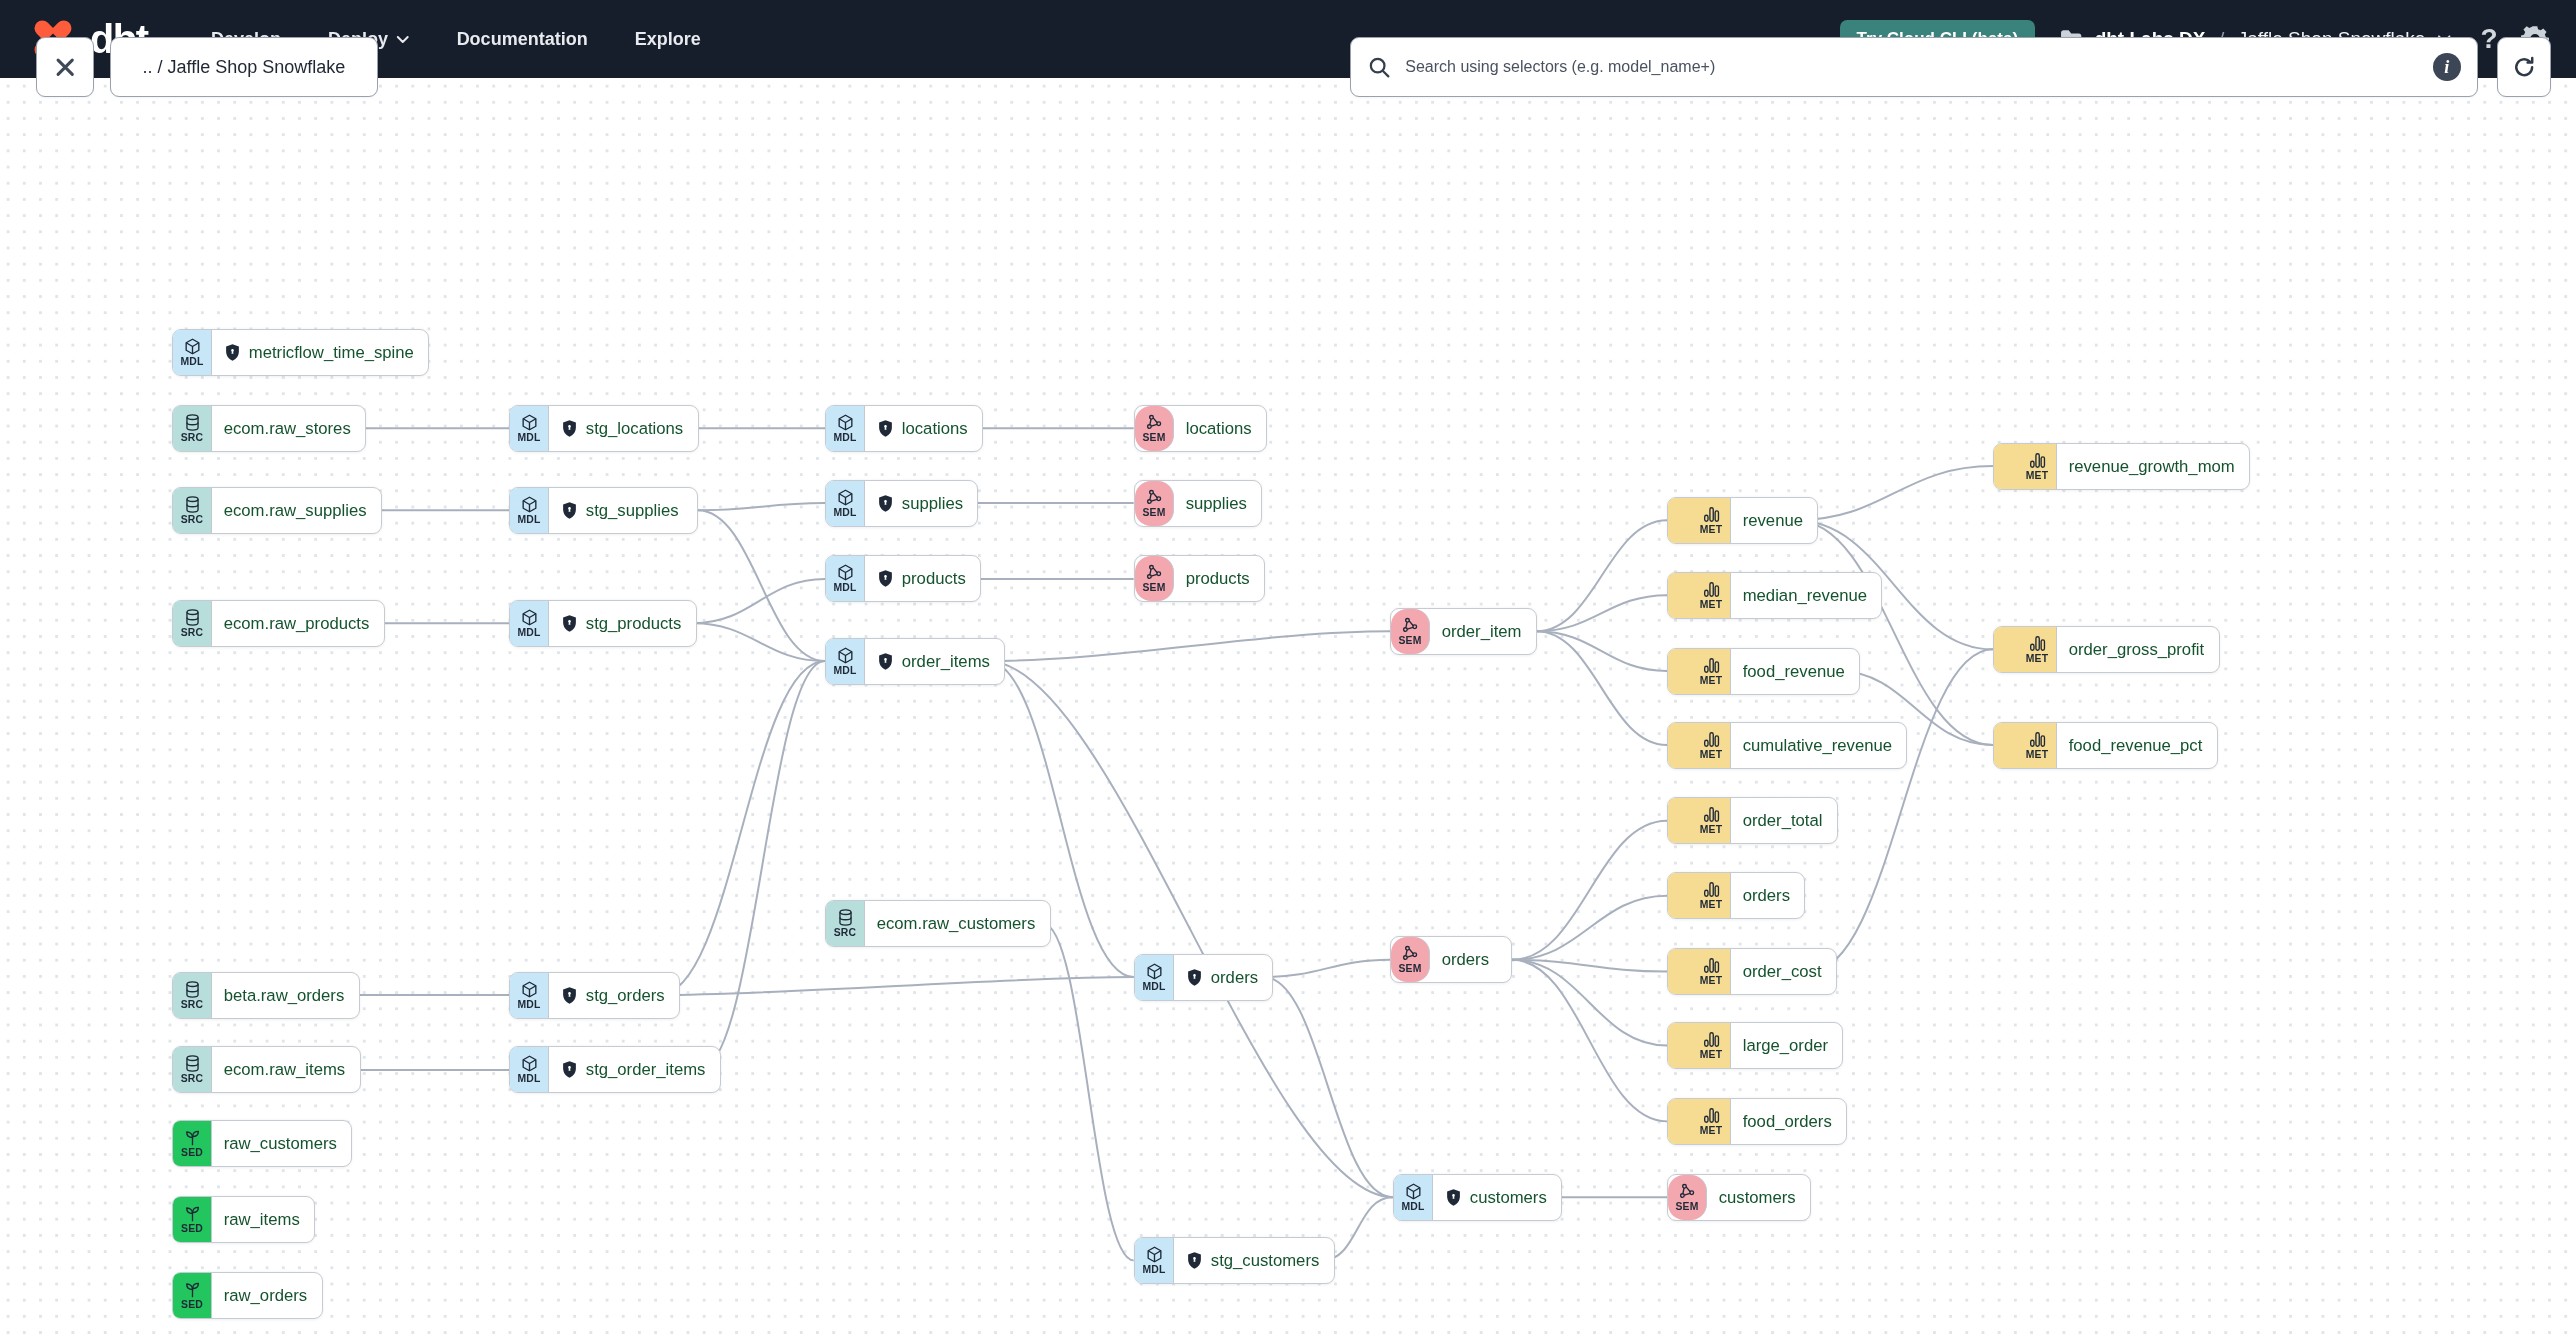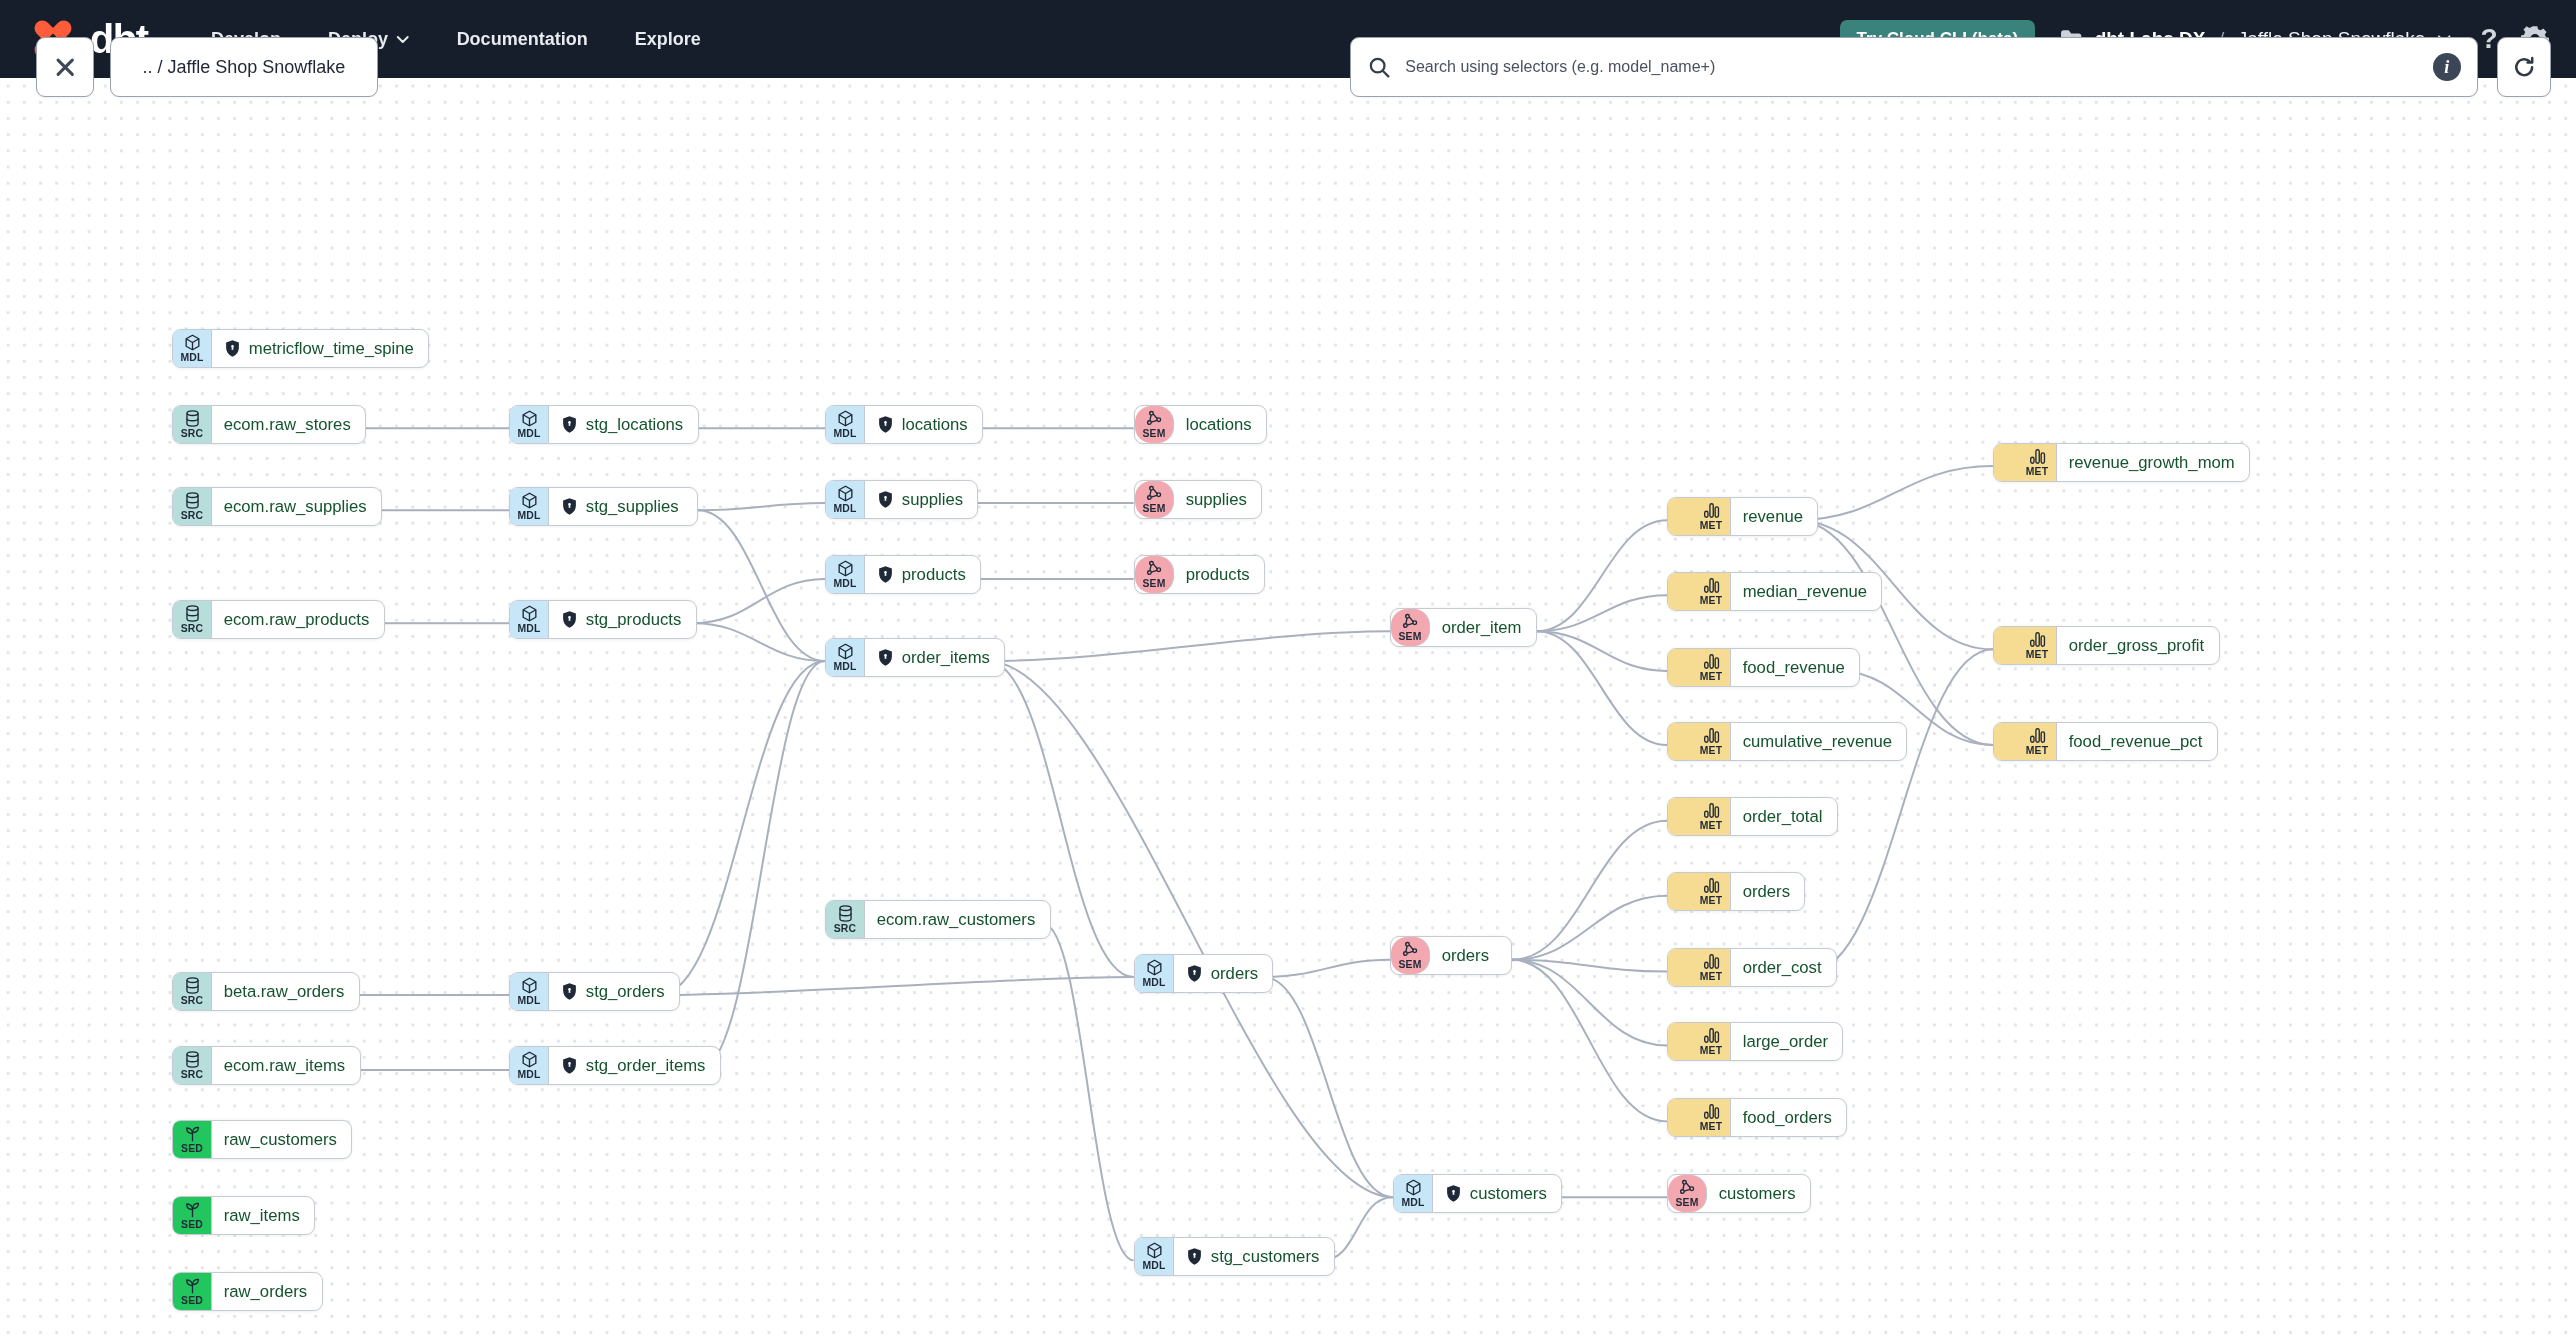--- a/index.html
+++ b/index.html
@@ -43,21 +43,21 @@
           padding:0 16.2px;gap:11.7px;}
   .search input{flex:1;border:none;outline:none;font-size:16px;color:#1f2733;background:transparent;
           font-family:inherit;min-width:0;}
   .search input::placeholder{color:#4a5260;opacity:1;}
   .info{width:28px;height:28px;border-radius:50%;background:#3c4656;color:#fff;flex:0 0 28px;
         display:flex;align-items:center;justify-content:center;cursor:pointer;
         font-family:"Liberation Serif",serif;font-size:18px;font-weight:700;font-style:italic;}
   .refresh{left:2497px;top:37px;width:54px;height:60px;cursor:pointer;padding:0;}
 
   
-  .node{position:absolute;height:39px;display:flex;background:#fff;border:1.4px solid #c6cbd3;
+  .node{position:absolute;height:47px;display:flex;background:#fff;border:1.4px solid #c6cbd3;
         border-radius:9px;box-sizing:border-box;box-shadow:0 0.9px 2.7px rgba(25,39,59,.07);cursor:pointer;}
   .badge{width:38px;flex:0 0 38px;display:flex;flex-direction:column;align-items:center;
          justify-content:center;gap:0.9px;border-right:0.9px solid #c3c9d1;border-radius:7.2px 0 0 7.2px;}
   .badge .bicon{display:flex;}
   .badge .bicon svg{width:19px;height:19px;display:block;}
   .badge .bl{font-size:10.4px;font-weight:700;color:#1e2836;letter-spacing:0.2px;line-height:1;}
   .t-MDL .badge{background:#c7e7f8;}
   .t-SRC .badge{background:#b7dedb;}
   .t-SED .badge{background:#22c55e;}
   .t-SEM .badge{background:#f3a8b0;border-radius:16px;}

